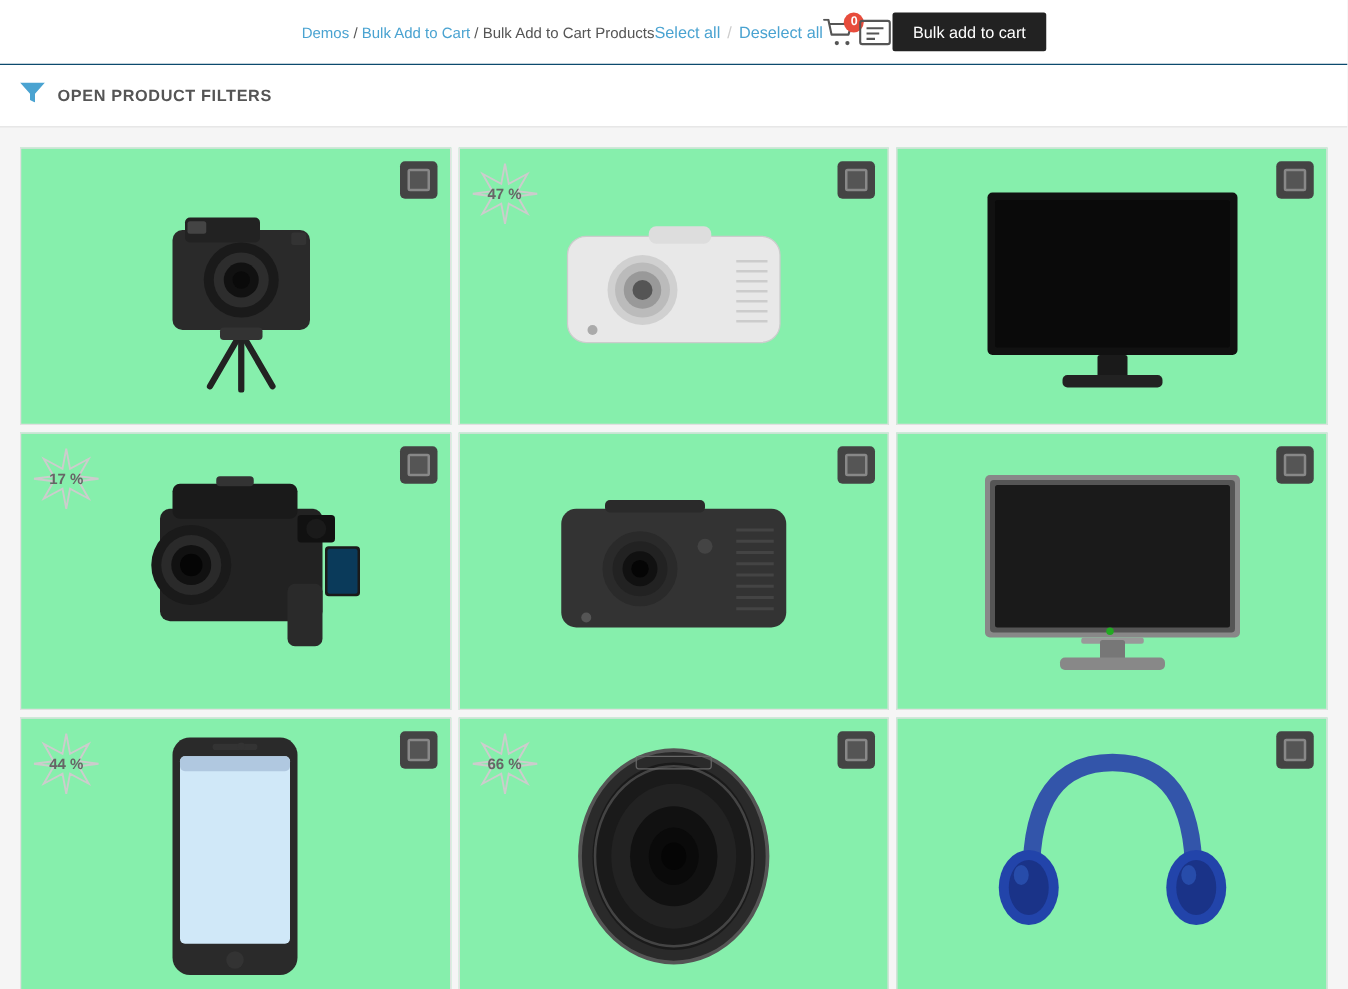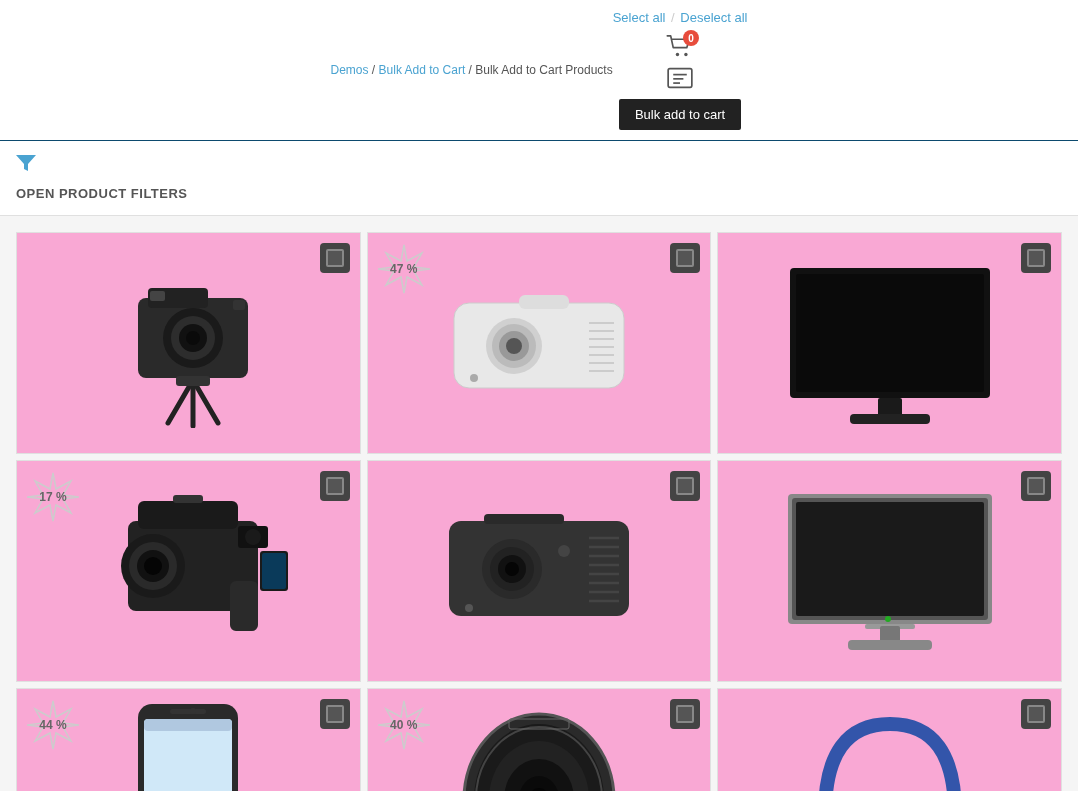--- a/index.html
+++ b/index.html
@@ -11,21 +11,21 @@
       border-bottom: 1px solid #0c4a6e;
       padding: 10px 16px;
       display: flex;
       align-items: center;
       justify-content: center;
     }
     .breadcrumb { font-size: 12px; color: #555; }
     .breadcrumb a { color: #4aa3d1; text-decoration: none; }
     .breadcrumb span { color: #555; }
 
-    .top-actions { display: flex; align-items: center; gap: 10px; flex-direction: column; }
+    .top-actions { display: flex; align-items: center; gap: 0; }
     .select-links { font-size: 13px; }
     .select-links a { color: #4aa3d1; text-decoration: none; }
     .select-links span { color: #ccc; margin: 0 2px; }
 
     .cart-icon-wrap {
       position: relative;
       display: inline-flex;
       align-items: center;
       cursor: pointer;
     }
@@ -57,43 +57,43 @@
       cursor: pointer;
       border-radius: 2px;
     }
 
     
     .filter-bar {
       background: #fff;
       padding: 14px 16px;
       border-bottom: 1px solid #e0e0e0;
       display: flex;
+      align-items: center;
       gap: 10px;
       cursor: pointer;
-      flex-direction: column;
     }
     .filter-icon { color: #4aa3d1; font-size: 18px; }
     .filter-label {
       font-size: 13px;
       font-weight: bold;
       color: #555;
       letter-spacing: 0.5px;
       text-transform: uppercase;
     }
 
     
     .products-grid {
       padding: 16px;
       display: grid;
       grid-template-columns: repeat(3, 1fr);
       gap: 6px;
     }
 
     .product-card {
-      background: #f9a8d4;
+      background: #86efac;
       border: 1px solid #e0e0e0;
       position: relative;
       display: flex;
       align-items: center;
       justify-content: center;
       min-height: 220px;
       overflow: hidden;
     }
 
     .product-img-wrap {
@@ -411,21 +411,21 @@
     </div>
   </div>
 
   <div class="product-card">
     <div class="product-checkbox"></div>
     <div class="discount-badge">
       <div class="discount-badge-inner">
         <svg class="starburst" viewBox="0 0 52 52">
           <polygon points="26,2 29,18 44,10 36,24 52,26 36,28 44,42 29,34 26,50 23,34 8,42 16,28 0,26 16,24 8,10 23,18" fill="none" stroke="#ccc" stroke-width="1.5"></polygon>
         </svg>
-        <span class="badge-text">40 %</span>
+        <span class="badge-text">66 %</span>
       </div>
     </div>
     <div class="product-img-wrap">
       <svg width="180" height="190" viewBox="0 0 180 190">
 
         <ellipse cx="90" cy="95" rx="75" ry="85" fill="#2a2a2a"></ellipse>
         <ellipse cx="90" cy="95" rx="65" ry="75" fill="#1a1a1a"></ellipse>
         <ellipse cx="90" cy="95" rx="50" ry="58" fill="#222"></ellipse>
         <ellipse cx="90" cy="95" rx="35" ry="40" fill="#111"></ellipse>
         <ellipse cx="90" cy="95" rx="20" ry="23" fill="#0a0a0a"></ellipse>

